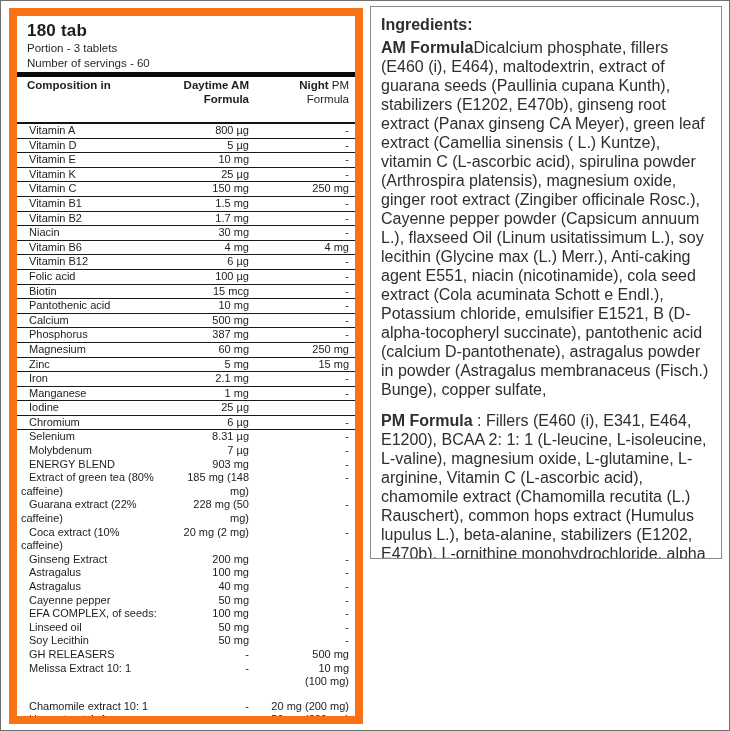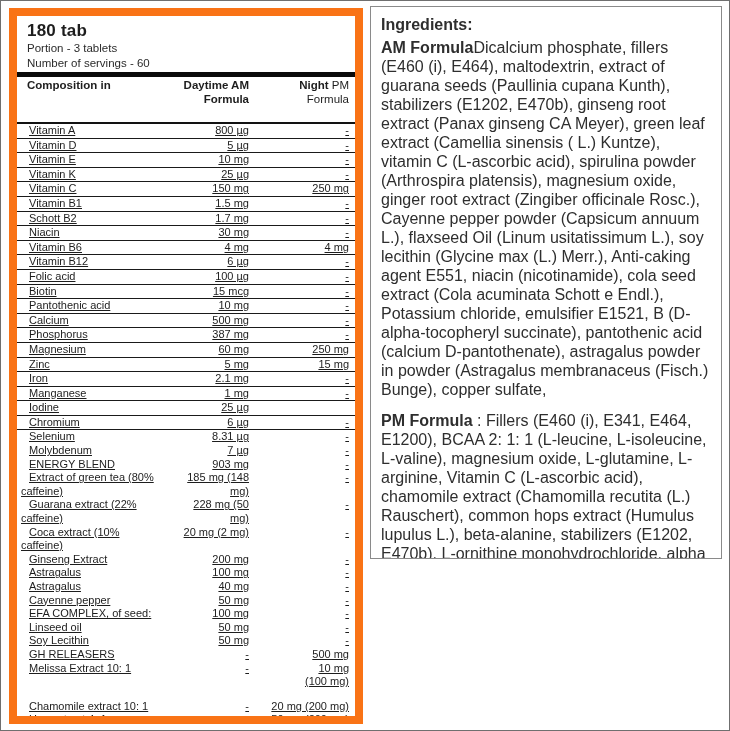--- a/index.html
+++ b/index.html
@@ -29,21 +29,21 @@
   }
   .th { font-weight:bold; }
   .c-name { flex:1; }
   .c-am { width:86px; text-align:right; white-space:pre-line; }
   .c-pm { width:100px; text-align:right; white-space:pre-line; }
 
   .t-body { }
   .t-row {
     display:flex; align-items:flex-start;
     padding:0 6px 0 4px;
-    font-size:11px; line-height:13.6px;text-decoration:underline;
+    font-size:11px; line-height:13.6px;
   }
   .t-row .c-name { text-indent:8px; white-space:pre-line; }
   .t-row.sep  { border-bottom:1px solid #1a1a1a; }
   .t-row.sep2 { border-bottom:2px solid #121212; }
   .t-row.gap  { margin-top:11px; }
 
   
   .right-panel {
     position:absolute; left:369px; top:5px; width:352px; height:553px;
     border:1px solid #8a8a8a;
@@ -106,21 +106,21 @@
     <div class="cell c-pm">250 mg</div>
   </div>
 
   <div class="t-row sep">
     <div class="cell c-name">Vitamin B1</div>
     <div class="cell c-am">1.5 mg</div>
     <div class="cell c-pm">-</div>
   </div>
 
   <div class="t-row sep">
-    <div class="cell c-name">Schott B2</div>
+    <div class="cell c-name">Vitamin B2</div>
     <div class="cell c-am">1.7 mg</div>
     <div class="cell c-pm">-</div>
   </div>
 
   <div class="t-row sep">
     <div class="cell c-name">Niacin</div>
     <div class="cell c-am">30 mg</div>
     <div class="cell c-pm">-</div>
   </div>
 
@@ -261,21 +261,21 @@
     <div class="cell c-pm">-</div>
   </div>
 
   <div class="t-row">
     <div class="cell c-name">Cayenne pepper</div>
     <div class="cell c-am">50 mg</div>
     <div class="cell c-pm">-</div>
   </div>
 
   <div class="t-row">
-    <div class="cell c-name">EFA COMPLEX, of seed:</div>
+    <div class="cell c-name">EFA COMPLEX, of seeds:</div>
     <div class="cell c-am">100 mg</div>
     <div class="cell c-pm">-</div>
   </div>
 
   <div class="t-row">
     <div class="cell c-name">Linseed oil</div>
     <div class="cell c-am">50 mg</div>
     <div class="cell c-pm">-</div>
   </div>
 

